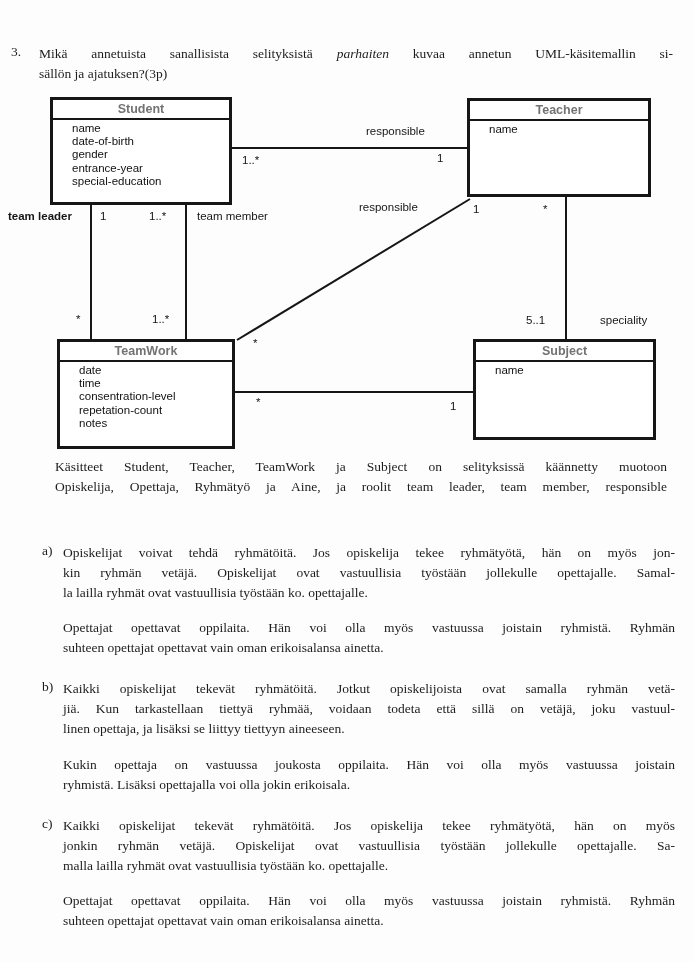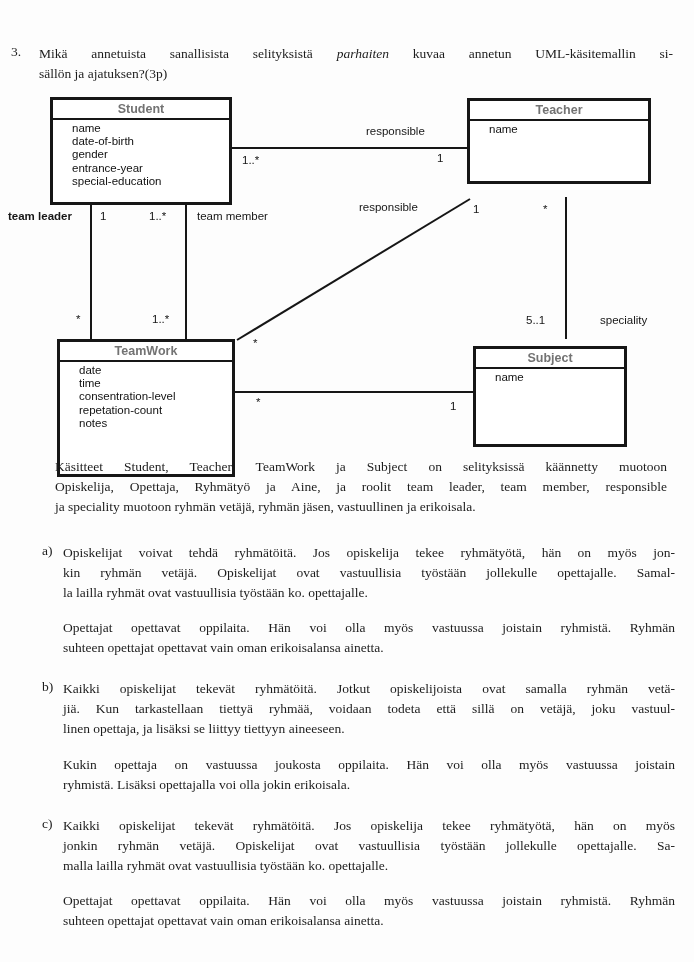--- a/index.html
+++ b/index.html
@@ -54,39 +54,39 @@
     <div class="uml-title">Student</div>
     <div class="uml-attrs">
       <div>name</div>
       <div>date-of-birth</div>
       <div>gender</div>
       <div>entrance-year</div>
       <div>special-education</div>
     </div>
   </div>
 
-  <div class="uml-box" style="left:467px;top:98px;width:184px;height:86px;">
+  <div class="uml-box" style="left:467px;top:98px;width:184px;height:99px;">
     <div class="uml-title">Teacher</div>
     <div class="uml-attrs">
       <div>name</div>
     </div>
   </div>
 
-  <div class="uml-box" style="left:57px;top:339px;width:178px;height:138px;">
+  <div class="uml-box" style="left:57px;top:339px;width:178px;height:110px;">
     <div class="uml-title">TeamWork</div>
     <div class="uml-attrs">
       <div>date</div>
       <div>time</div>
       <div>consentration-level</div>
       <div>repetation-count</div>
       <div>notes</div>
     </div>
   </div>
 
-  <div class="uml-box" style="left:473px;top:346px;width:154px;height:101px;">
+  <div class="uml-box" style="left:473px;top:339px;width:183px;height:101px;">
     <div class="uml-title">Subject</div>
     <div class="uml-attrs">
       <div>name</div>
     </div>
   </div>
 
   <span class="dlabel" style="left:366px;top:125px;">responsible</span>
   <span class="dlabel" style="left:242px;top:154px;">1..*</span>
   <span class="dlabel" style="left:437px;top:152px;">1</span>
 
@@ -105,21 +105,20 @@
 
   <span class="dlabel" style="left:526px;top:314px;">5..1</span>
   <span class="dlabel" style="left:580px;top:314px;margin-left:20px;">speciality</span>
 
   <span class="dlabel" style="left:256px;top:396px;">*</span>
   <span class="dlabel" style="left:450px;top:400px;">1</span>
 
   <div class="abs body-text" style="left:55px;top:457px;width:612px;">
     <div class="tl j">Käsitteet Student, Teacher, TeamWork ja Subject on selityksissä käännetty muotoon</div>
     <div class="tl j">Opiskelija, Opettaja, Ryhmätyö ja Aine, ja roolit team leader, team member, responsible</div>
-    <div class="tl">ja speciality muotoon ryhmän vetäjä, ryhmän jäsen, vastuullinen ja erikoisala.</div>
   </div>
 
   <span class="marker" style="left:42px;top:543px;">a)</span>
   <div class="abs body-text" style="left:63px;top:543px;width:612px;">
     <div class="tl j">Opiskelijat voivat tehdä ryhmätöitä. Jos opiskelija tekee ryhmätyötä, hän on myös jon-</div>
     <div class="tl j">kin ryhmän vetäjä. Opiskelijat ovat vastuullisia työstään jollekulle opettajalle. Samal-</div>
     <div class="tl">la lailla ryhmät ovat vastuullisia työstään ko. opettajalle.</div>
   </div>
   <div class="abs body-text" style="left:63px;top:618px;width:612px;">
     <div class="tl j">Opettajat opettavat oppilaita. Hän voi olla myös vastuussa joistain ryhmistä. Ryhmän</div>

